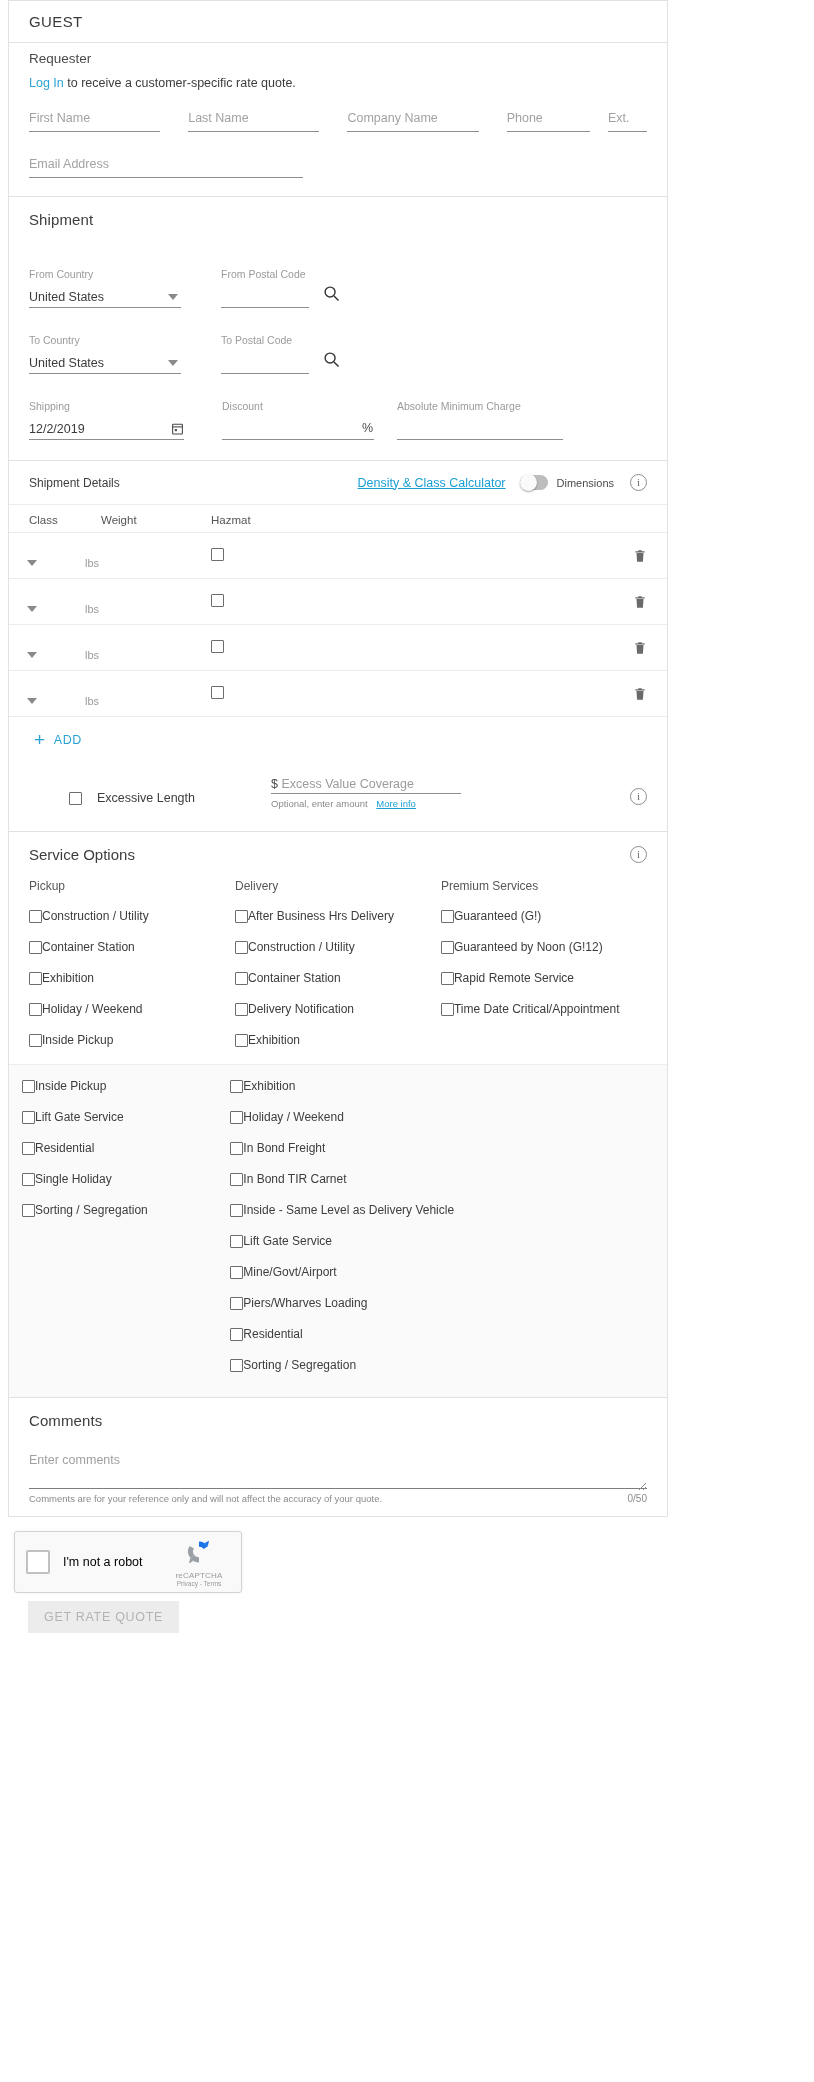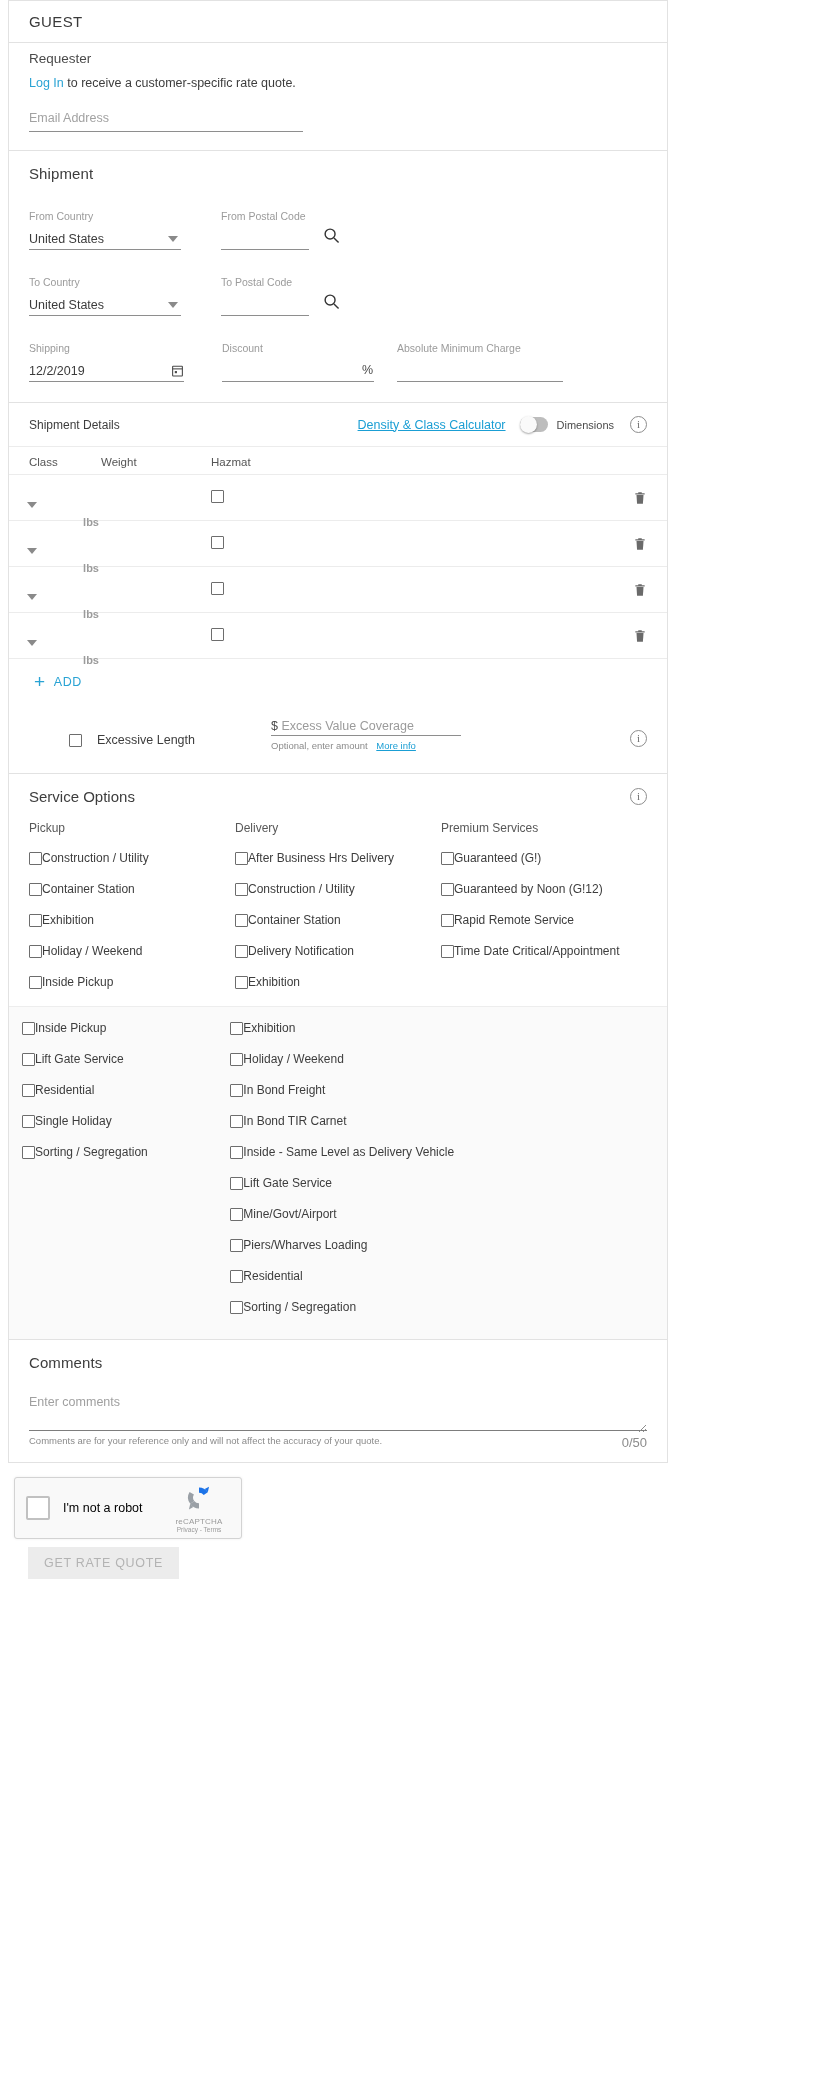--- a/index.html
+++ b/index.html
@@ -111,21 +111,21 @@
   .tbl-row {
     display:flex; align-items:center;
     padding:12px 20px; border-bottom:1px solid #ececec; min-height:46px;
   }
   .tbl-row .c1{width:72px;}
   .tbl-row .c2{width:110px;}
   .tbl-row .c3{flex:1;}
   .cls-sel { position:relative; border-bottom:1px solid #8e8e8e; width:58px; height:18px;}
   .cls-sel .caret{ top:4px; right:-8px;}
   .wt { position:relative; border-bottom:1px solid #8e8e8e; width:70px; height:18px;}
-  .wt .unit{ position:absolute; right:2px; top:18px; font-size:11px; color:#9b9b9b;font-weight:bold;}
+  .wt .unit{ position:absolute; right:2px; top:1px; font-size:11px; color:#9b9b9b;}
   .cbx {
     width:13px;height:13px;border:1.5px solid #6d6d6d;border-radius:1px;
     display:inline-block; background:#fff; flex:0 0 auto;
   }
   .trash { width:14px;height:16px; }
 
   .add-row { padding:15px 20px 17px 25px; }
   .add-btn { display:inline-flex; align-items:center; gap:8px; color:#29a3d4; font-size:12.5px; letter-spacing:.6px;}
   .plus { font-size:19px; line-height:12px; color:#29a3d4; font-weight:400;}
 
@@ -154,21 +154,21 @@
   .comments-body{ padding:4px 20px 12px 20px; }
   .ta {
     position:relative;
     border-bottom:1px solid #7d7d7d;
     height:38px;
   }
   .ta .ph{ position:absolute; left:0; top:2px; font-size:12.5px; color:#a0a0a0;}
   .ta .grip{ position:absolute; right:0; bottom:2px; width:9px;height:9px; }
   .meta { display:flex; margin-top:4px; }
   .meta .m1{ flex:1; font-size:9.5px; color:#8b8b8b;}
-  .meta .m2{ font-size:13px; color:#8b8b8b;margin-left:24px;}
+  .meta .m2{ font-size:10px; color:#8b8b8b;margin-left:24px;}
 
   
   .captcha-wrap{ padding:14px 0 0 14px; }
   .captcha{
     width:228px;height:62px;border:1px solid #d3d3d3;border-radius:3px;
     background:#f9f9f9; display:flex; align-items:center; padding:0 11px;
     box-shadow:0 0 3px rgba(0,0,0,.07);
   }
   .captcha .cb{ width:24px;height:24px;border:2px solid #c1c1c1;border-radius:2px;background:#fff;}
   .captcha .lb{ margin-left:13px; font-size:12.5px; color:#000;}
@@ -191,32 +191,49 @@
     <span>GUEST</span>
   </div>
 
   <div class="card">
     <div class="requester-body">
       <div class="small-title">Requester</div>
       <div class="login-line">
         <a class="link" href="#">Log In</a><span> to receive a customer-specific rate quote.</span>
       </div>
 
+      <div class="row-fields" style="margin-bottom:24px;">
+        <div class="field" style="width:148px;margin-right:28px;">
+          <span class="ph">First Name</span>
+        </div>
+        <div class="field" style="width:148px;margin-right:28px;">
+          <span class="ph">Last Name</span>
+        </div>
+        <div class="field" style="width:148px;margin-right:28px;">
+          <span class="ph">Company Name</span>
+        </div>
+        <div class="field" style="width:94px;margin-right:18px;">
+          <span class="ph">Phone</span>
+        </div>
+        <div class="field" style="width:44px;">
+          <span class="ph">Ext.</span>
+        </div>
+      </div>
 
       <div class="field" style="width:274px;">
         <span class="ph">Email Address</span>
       </div>
     </div>
   </div>
 
   <div class="card">
     <div class="section-title">Shipment</div>
     <div class="ship-body">
 
-      <div style="display:flex; align-items:flex-end; margin-top:18px;">
+      <div style="display:flex; align-items:flex-end; margin-top:30px;">
         <div class="grp" style="width:172px;">
           <div class="lbl">From Country</div>
           <div class="selectline">
             <span class="sv">United States</span>
             <span class="caret"></span>
           </div>
         </div>
         <div class="grp" style="margin-left:20px;">
           <div class="lbl">From Postal Code</div>
           <div style="display:flex;align-items:flex-end;">

